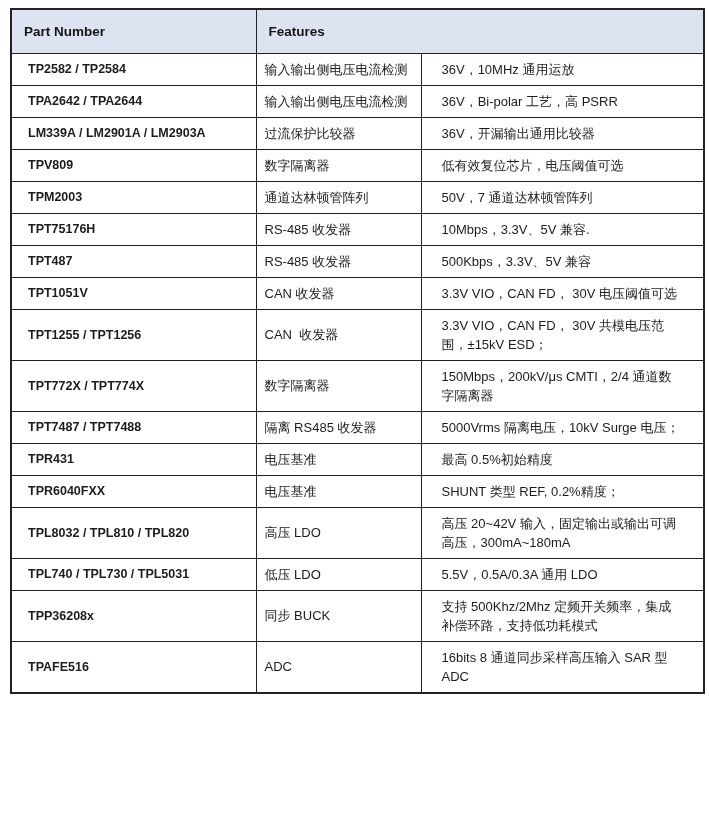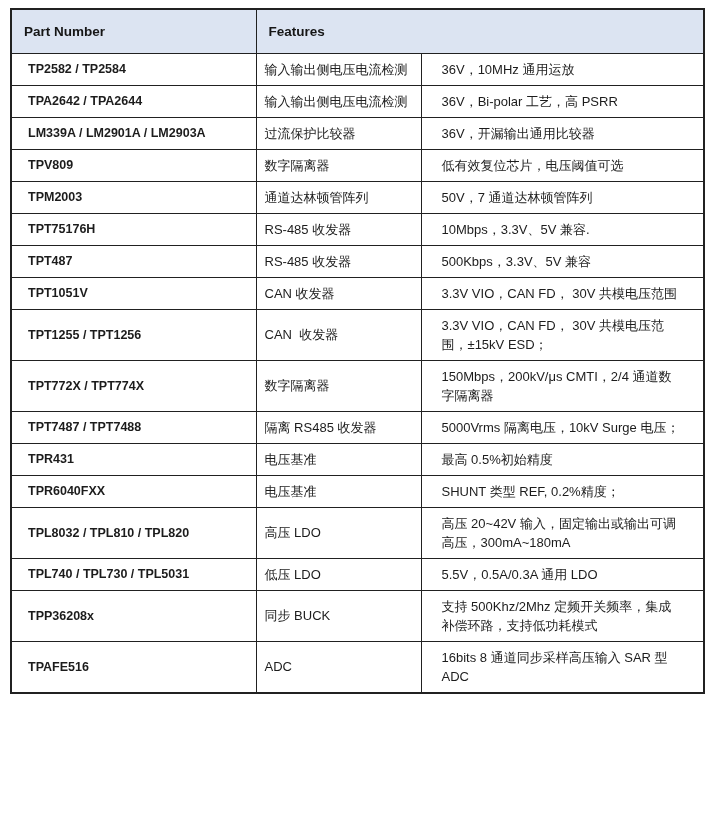--- a/index.html
+++ b/index.html
@@ -107,21 +107,21 @@
           <td class="detail">10Mbps，3.3V、5V 兼容.</td>
         </tr>
         <tr>
           <td class="part">TPT487</td>
           <td class="category">RS-485 收发器</td>
           <td class="detail">500Kbps，3.3V、5V 兼容</td>
         </tr>
         <tr>
           <td class="part">TPT1051V</td>
           <td class="category">CAN 收发器</td>
-          <td class="detail">3.3V VIO，CAN FD， 30V 共模电压范围</td>
+          <td class="detail">3.3V VIO，CAN FD， 30V 电压阈值可选</td>
         </tr>
         <tr>
           <td class="part">TPT1255 / TPT1256</td>
           <td class="category">CAN  收发器</td>
           <td class="detail">3.3V VIO，CAN FD， 30V 共模电压范围，±15kV ESD；</td>
         </tr>
         <tr>
           <td class="part">TPT772X / TPT774X</td>
           <td class="category">数字隔离器</td>
           <td class="detail">150Mbps，200kV/μs CMTI，2/4 通道数字隔离器</td>

